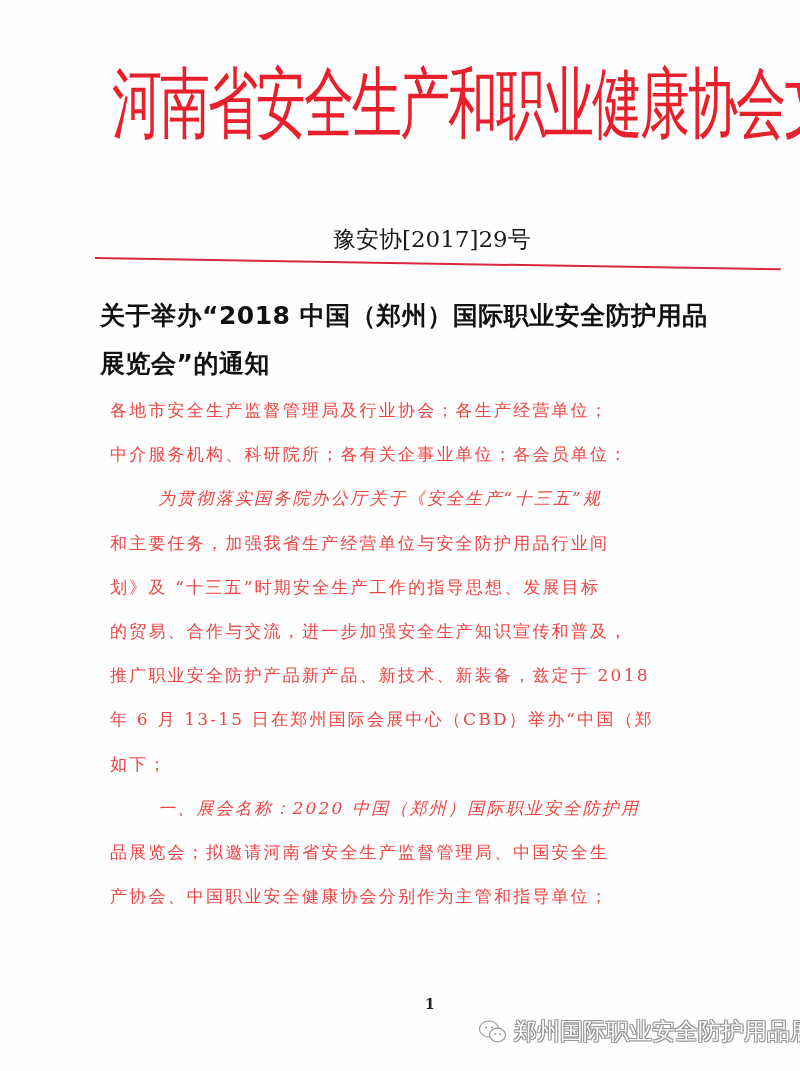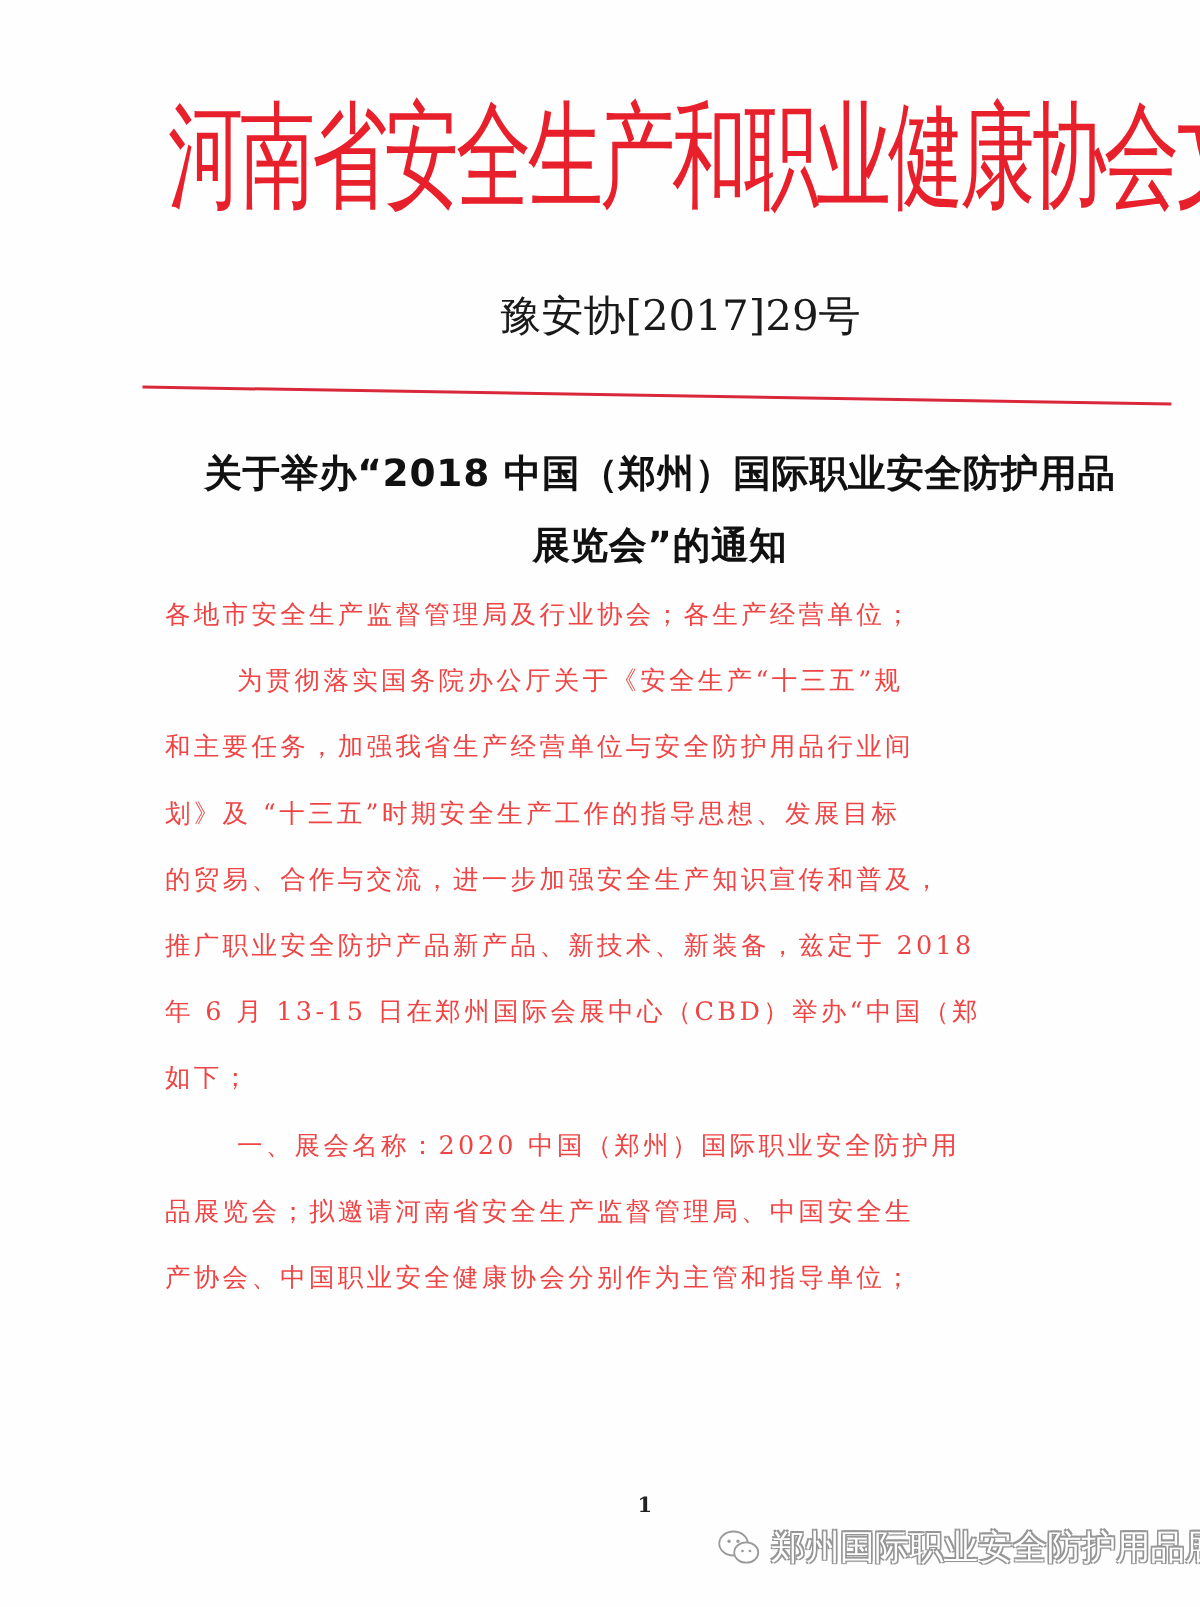--- a/index.html
+++ b/index.html
@@ -32,22 +32,22 @@
       line-height: 92px;
       letter-spacing: -2px;
       white-space: nowrap;
       transform: scaleY(1.55);
       transform-origin: left center;
       font-weight: normal;
     }
     .doc-number {
       position: absolute;
       left: 333px;
-      top: 196px;
-      font-size: 28px;
+      top: 224px;
+      font-size: 23px;
       line-height: 30px;
       color: #1a1a1a;
       white-space: nowrap;
       letter-spacing: 0px;
     }
     .red-rule {
       position: absolute;
       left: 95px;
       top: 257px;
       width: 686px;
@@ -58,41 +58,40 @@
     }
     .notice-title {
       position: absolute;
       left: 100px;
       top: 292px;
       width: 680px;
       font-family: "DejaVu Sans", "Liberation Sans", sans-serif;
       font-weight: bold;
       font-size: 25px;
       line-height: 48px;
-      text-align: center;
       color: #111;
       letter-spacing: 0.5px;
     }
     .notice-title .line { display: block; white-space: nowrap; }
     .body-text {
       position: absolute;
       left: 110px;
       top: 388px;
       width: 670px;
       font-size: 17px;
       line-height: 44.2px;
       color: #ef4444;
       letter-spacing: 2.2px;
     }
     .body-text .line {
       display: block;
       white-space: nowrap;
       height: 44.2px;
     }
-    .indent { padding-left: 48px; }
+    .indent { padding-left: 48px; font-style: italic; }
     .page-number {
       position: absolute;
       left: 425px;
       top: 996px;
       font-size: 14px;
       font-weight: bold;
       color: #222;
     }
     .watermark {
       position: absolute;
@@ -124,20 +123,21 @@
 
   <div class="red-rule"></div>
 
   <div class="notice-title">
     <span class="line">关于举办“2018 中国（郑州）国际职业安全防护用品</span>
     <span class="line">展览会”的通知</span>
   </div>
 
   <div class="body-text">
     <span class="line">各地市安全生产监督管理局及行业协会；各生产经营单位；</span>
+    <span class="line">中介服务机构、科研院所；各有关企事业单位；各会员单位：</span>
     <span class="line indent">为贯彻落实国务院办公厅关于《安全生产“十三五”规</span>
     <span class="line">和主要任务，加强我省生产经营单位与安全防护用品行业间</span>
     <span class="line">划》及 “十三五”时期安全生产工作的指导思想、发展目标</span>
     <span class="line">的贸易、合作与交流，进一步加强安全生产知识宣传和普及，</span>
     <span class="line">推广职业安全防护产品新产品、新技术、新装备，兹定于 2018</span>
     <span class="line">年 6 月 13-15 日在郑州国际会展中心（CBD）举办“中国（郑</span>
     <span class="line">如下；</span>
     <span class="line indent">一、展会名称：2020 中国（郑州）国际职业安全防护用</span>
     <span class="line">品展览会；拟邀请河南省安全生产监督管理局、中国安全生</span>
     <span class="line">产协会、中国职业安全健康协会分别作为主管和指导单位；</span>

